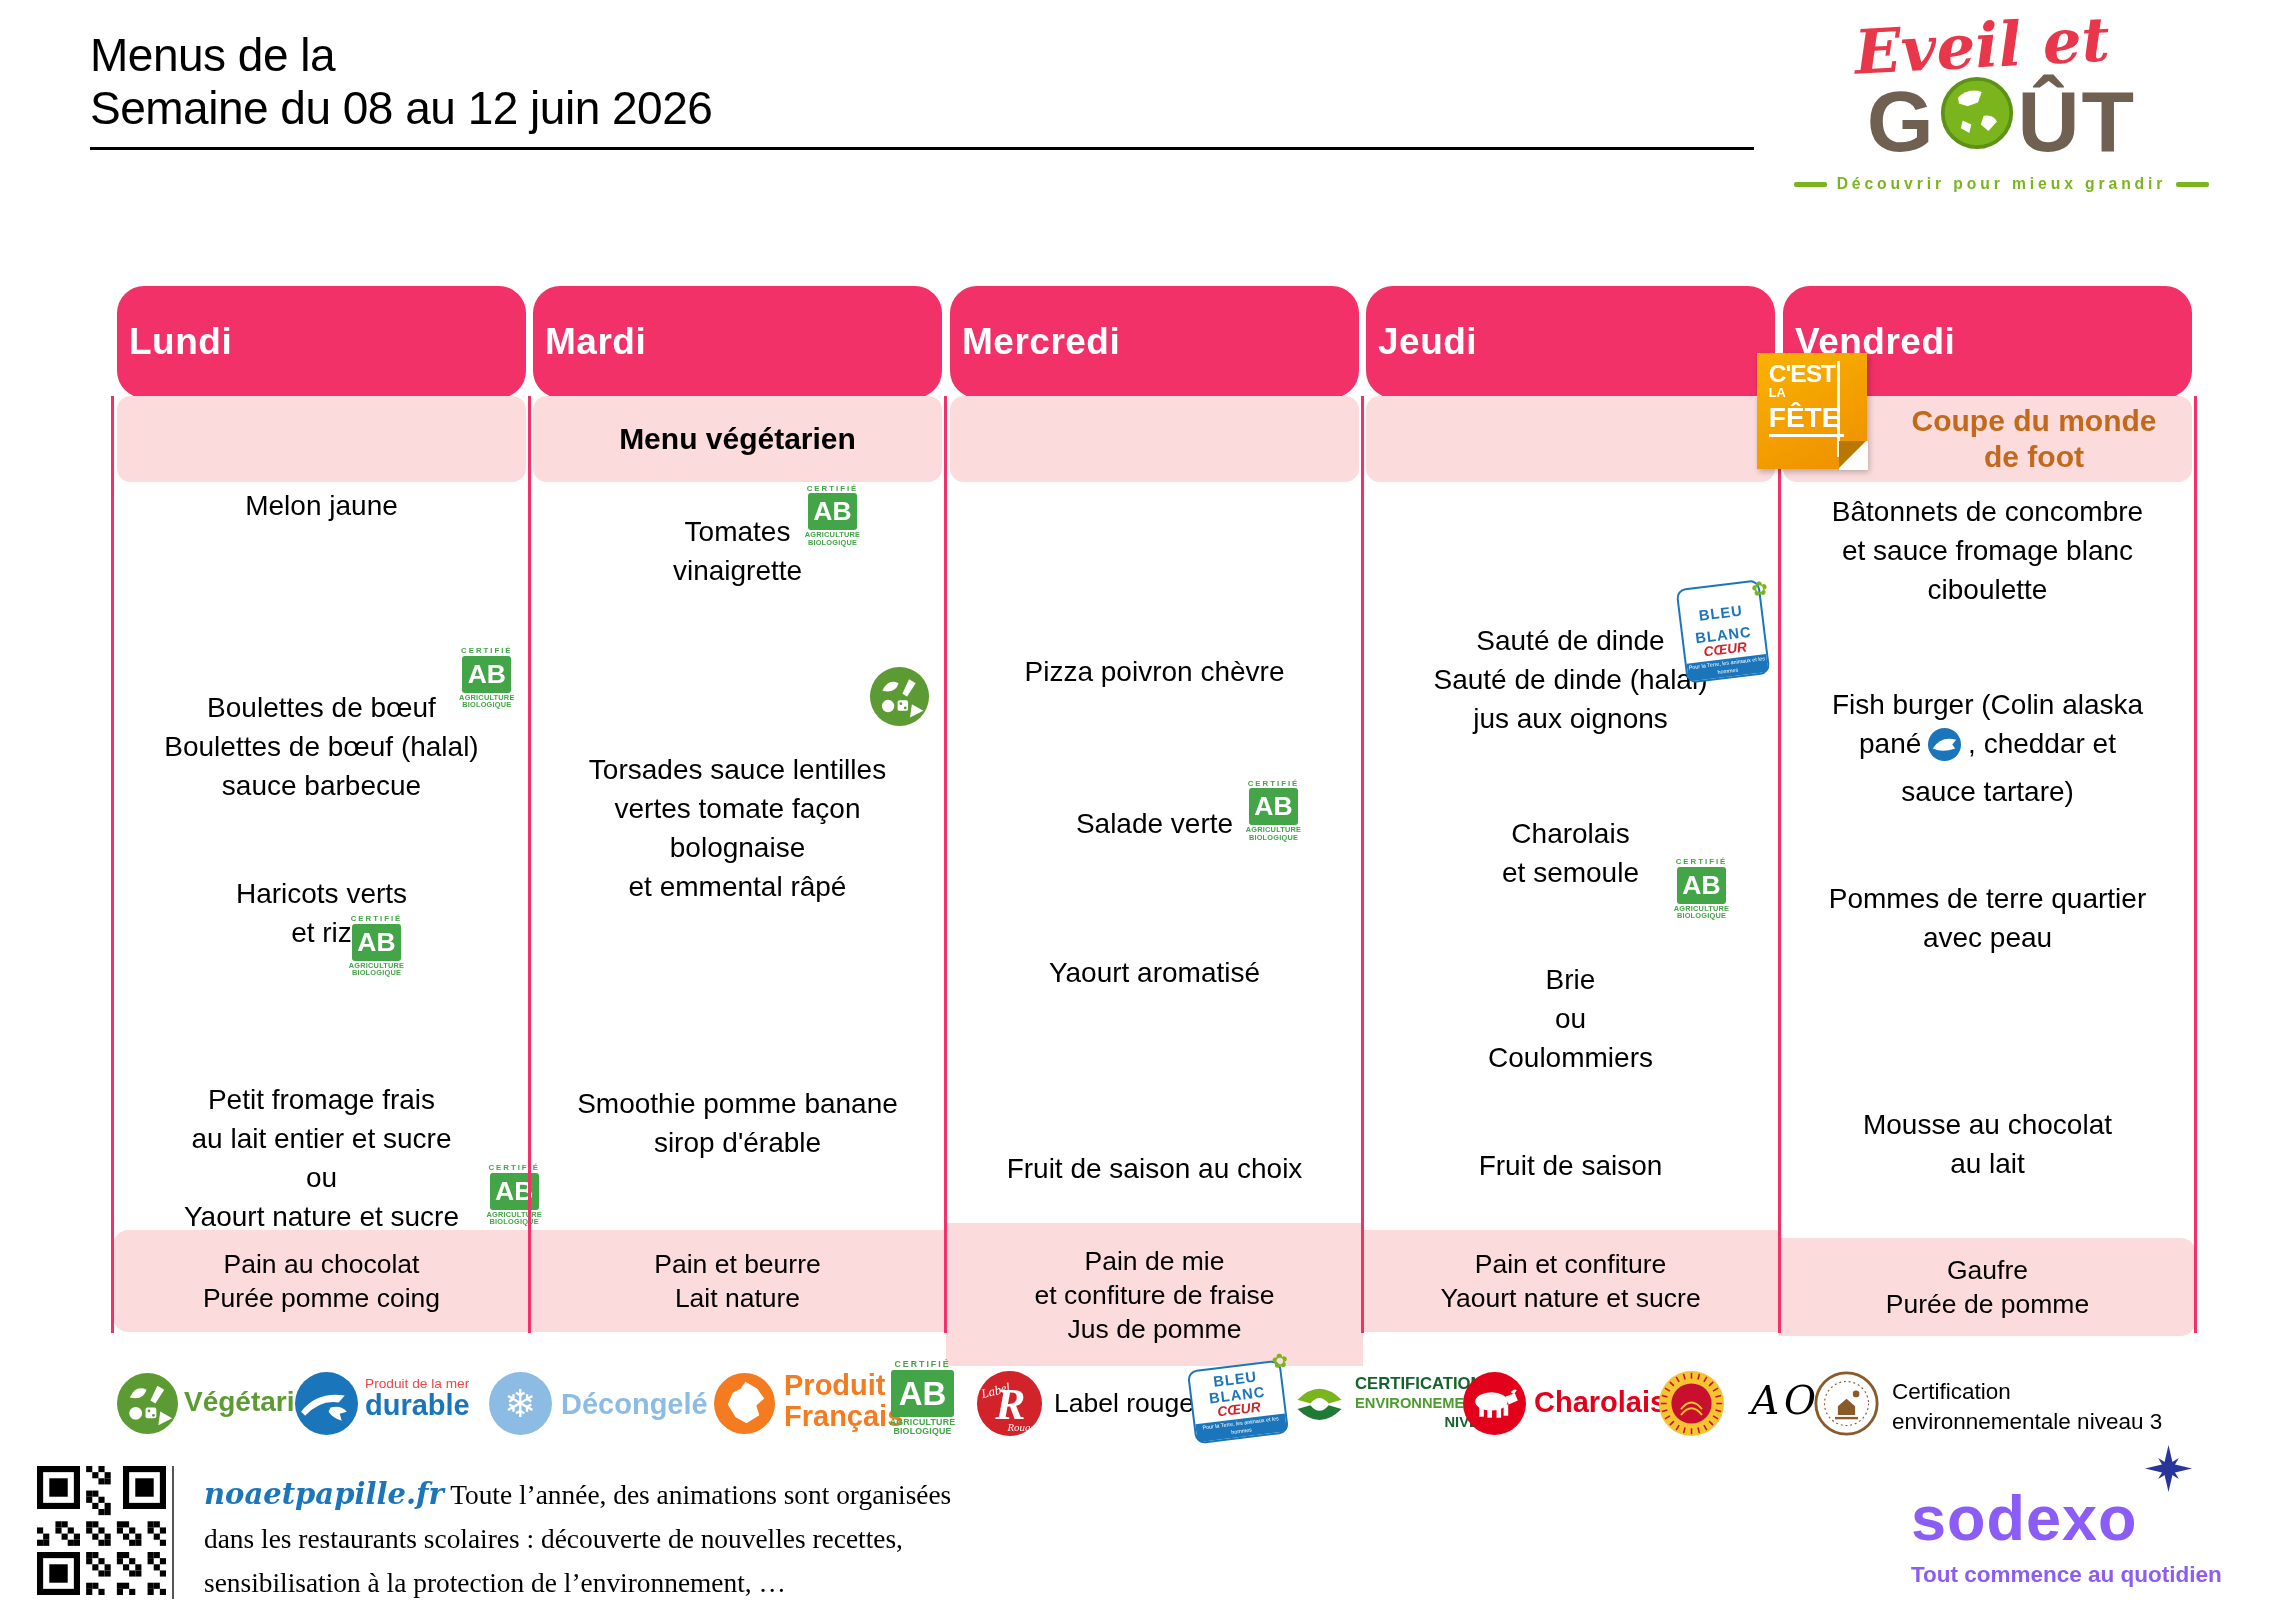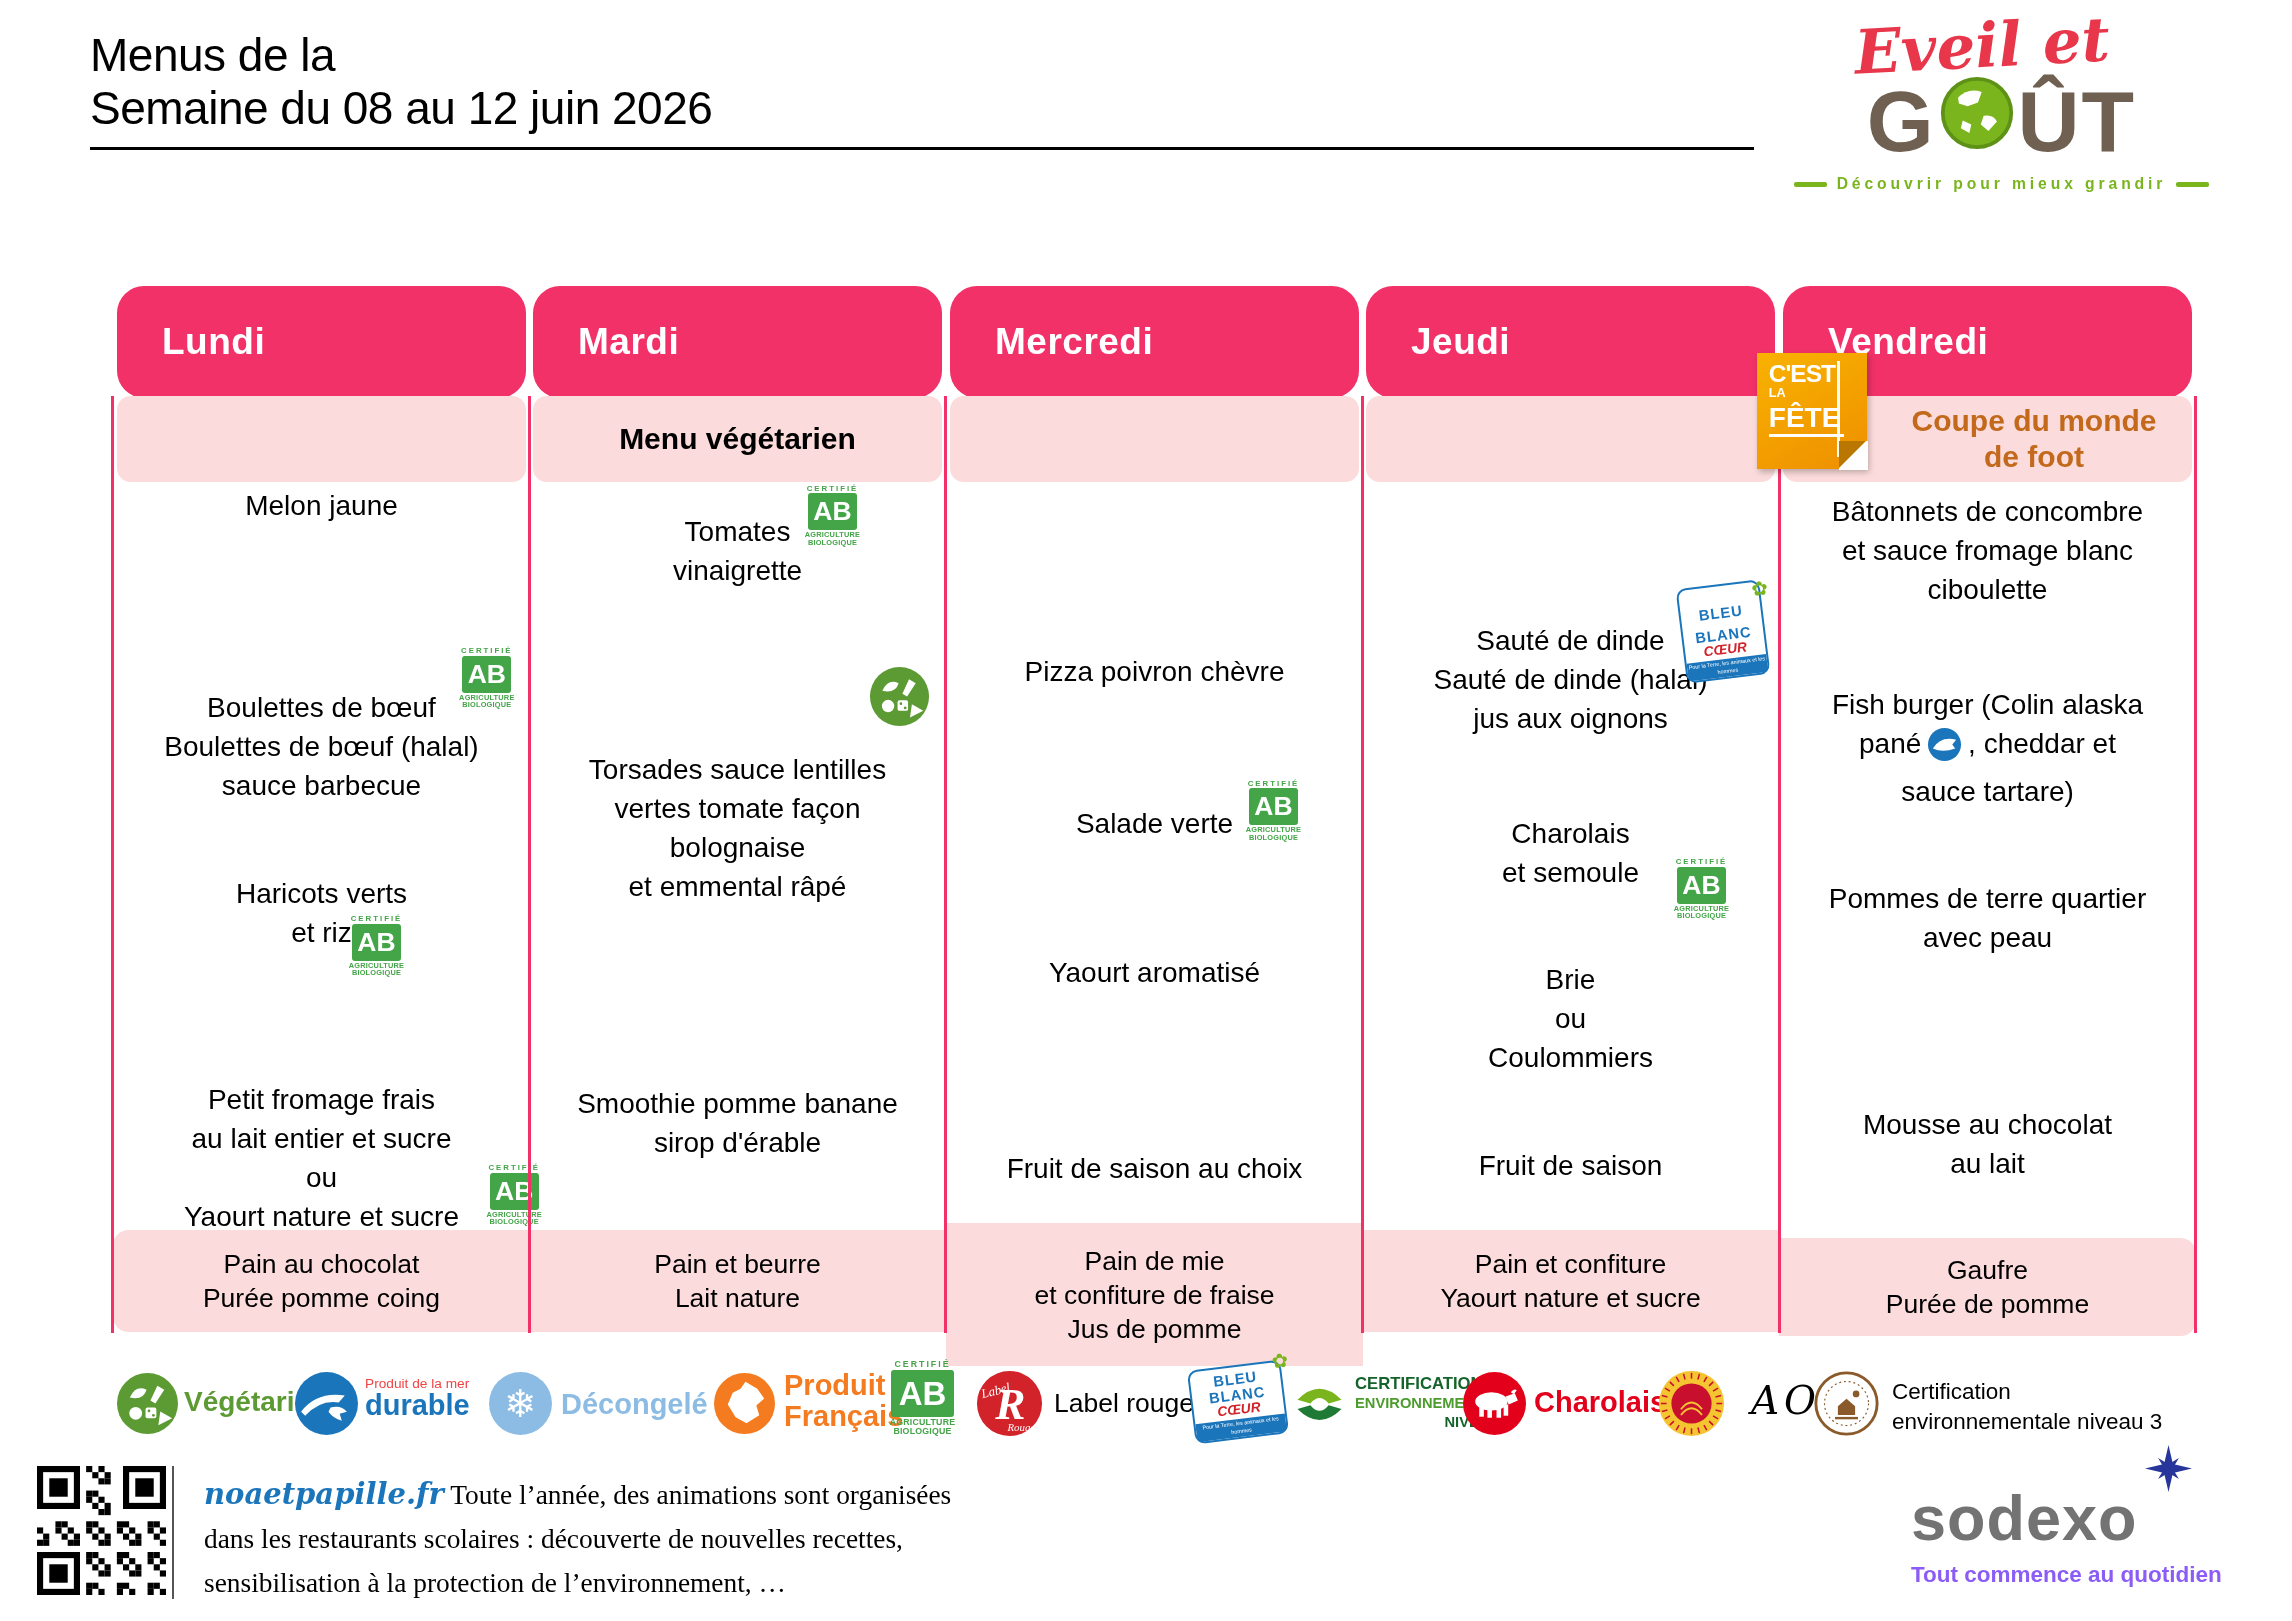--- a/index.html
+++ b/index.html
@@ -16,21 +16,21 @@
                 font-size:61px;line-height:61px;color:#E8374A;transform:rotate(-3deg);padding-right:39px;}
   .brand-word{display:flex;align-items:center;justify-content:center;font-weight:800;
               font-size:86px;line-height:82px;color:#6F6051;letter-spacing:2px;}
   .brand-word svg{margin:0 2.9px 5.9px 2.9px;}
   .brand-tagline{display:flex;align-items:center;justify-content:center;gap:9.8px;margin-top:7.8px;
                  font-size:15.7px;letter-spacing:3.9px;color:#7AB51D;font-weight:bold;}
   .tag-dash{display:inline-block;width:33px;height:4.9px;background:#7AB51D;border-radius:2px;}
 
   
   .day-header{position:absolute;height:112px;background:#F13168;border-radius:27px;
-              display:flex;align-items:center;padding-left:45px;box-sizing:border-box;}
+              display:flex;align-items:center;padding-left:12px;box-sizing:border-box;}
   .day-header span{color:#fff;font-size:37px;font-weight:bold;letter-spacing:0.5px;}
   .sub-cell{position:absolute;background:#FBDBDB;border-radius:13.7px;box-sizing:border-box;
             display:flex;flex-direction:column;justify-content:center;text-align:center;}
   .sub-veg{font-size:30px;font-weight:bold;color:#000;}
   .sub-special{font-size:30px;font-weight:bold;color:#C2691B;line-height:36px;padding-left:93px;}
 
   .menu-item{position:absolute;text-align:center;}
   .menu-line{position:relative;font-size:28px;line-height:39px;color:#000;}
   .veg-item{text-align:right;padding-right:13.7px;box-sizing:border-box;}
 
@@ -75,21 +75,21 @@
 
   
   .lg-label{position:absolute;font-weight:bold;white-space:nowrap;}
   .legend-abs{position:absolute;}
 
   
   .footer-text{position:absolute;left:204px;top:1472px;font-family:"Liberation Serif",serif;
                font-size:27.4px;line-height:44px;color:#000;}
   .site-link{font-family:"DejaVu Serif",serif;font-style:italic;font-weight:bold;color:#1B75BB;font-size:29px;}
   .sodexo-word{position:absolute;left:1911px;top:1482px;font-size:63px;font-weight:bold;
-               color:#737373;letter-spacing:1px;}
+               color:#8b5cf6;letter-spacing:1px;}
   .sodexo-star{position:absolute;left:2145px;top:1445px;}
   .sodexo-tag{position:absolute;left:1911px;top:1562px;font-size:22.5px;font-weight:bold;color:#8b5cf6;}
   .qr{position:absolute;left:37px;top:1466px;border-right:2.9px solid #555;padding-right:5.9px;}
 </style>
 </head>
 <body>
 
 <div class="page">
 
   <div class="title">

